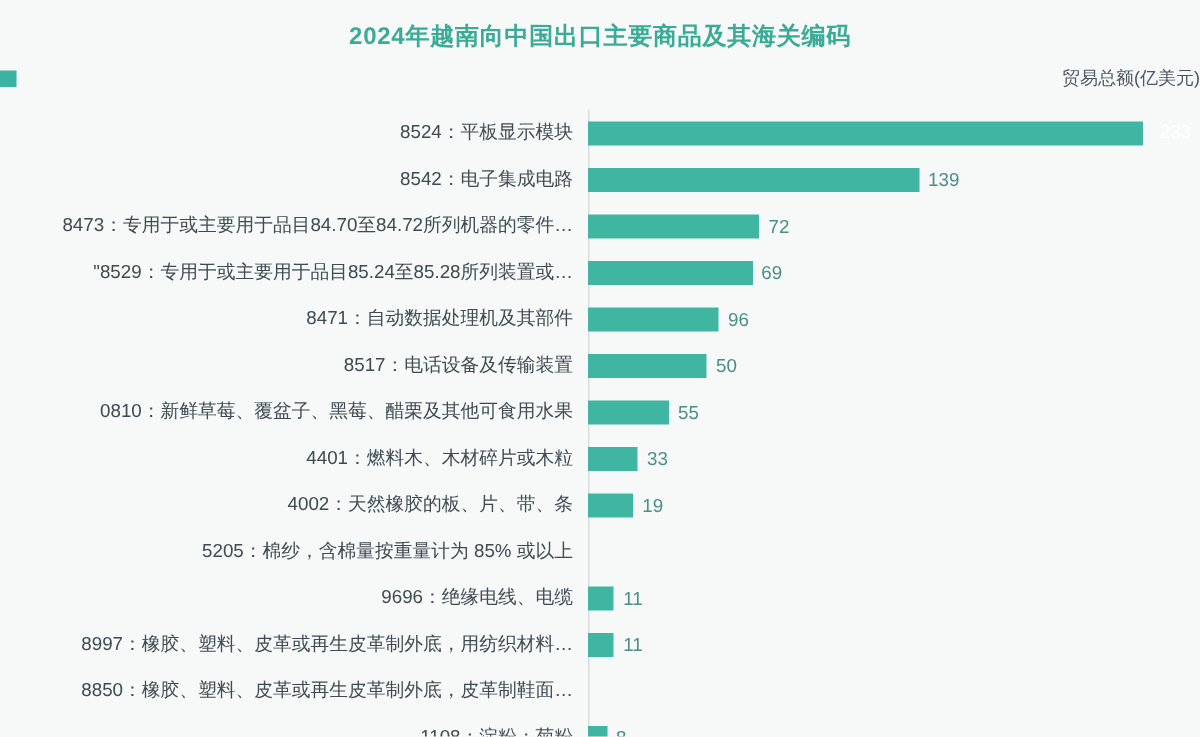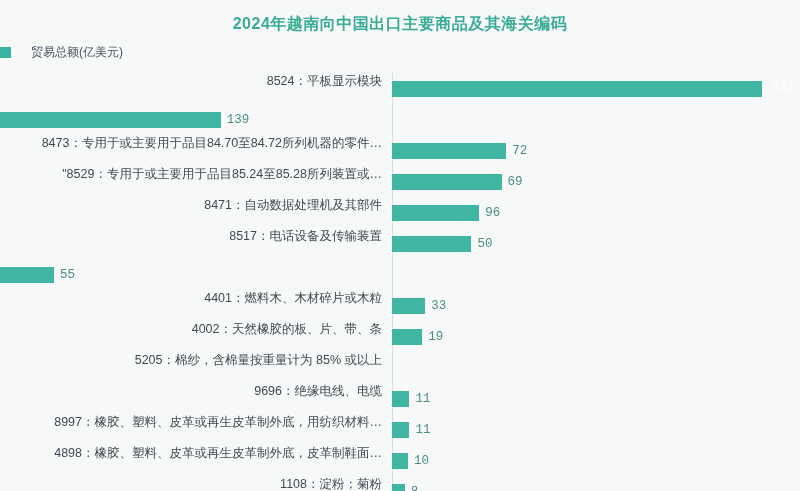--- a/index.html
+++ b/index.html
@@ -22,63 +22,63 @@
   .chart-title {
     text-align: center;
     color: #3aab96;
     font-size: 16px;
     font-weight: bold;
     padding-top: 14px;
     letter-spacing: 0.5px;
   }
   .legend {
     display: flex;
-    justify-content: flex-start;
+    justify-content: space-between;
     align-items: center;
     margin-top: 9px;
-    gap: 20px;
+    gap: 4px;
   }
   .legend-swatch {
     width: 11px;
     height: 11px;
     background: #3ab3a0;
     display: inline-block;
   }
   .legend-label {
     font-size: 12px;
     color: #4b5563;
   }
   .plot {
     position: relative;
     margin-top: 12px;
     padding: 0 0 0 0;
   }
   .row {
     display: flex;
+    align-items: center;
     height: 31px;
   }
   .cat-label {
     width: 392px;
     text-align: right;
     padding-right: 10px;
     box-sizing: border-box;
     font-size: 12.5px;
     color: #3f4a52;
     white-space: nowrap;
     overflow: hidden;
     text-overflow: ellipsis;
     flex: 0 0 392px;
   }
   .bar-area {
     position: relative;
     flex: 1 1 auto;
     height: 31px;
     display: flex;
     align-items: center;
-    font-family: Liberation Mono, monospace;
   }
   .bar {
     height: 16px;
     background: #3fb5a2;
   }
   .bar-value {
     font-size: 12.5px;
     color: #4a8f86;
     margin-left: 6px;
     white-space: nowrap;
@@ -114,20 +114,21 @@
     <div class="axis-line"></div>
   <div class="row">
         <div class="cat-label">8524：平板显示模块</div>
         <div class="bar-area">
           <div class="bar" style="width: 370px; background: rgb(63, 181, 162);">
             <span class="bar-value inside">233</span>
           </div>
         </div>
       </div>
       <div class="row">
+        <div class="cat-label">8542：电子集成电路</div>
         <div class="bar-area">
           <div class="bar" style="width: 220.73px; background: rgb(63, 181, 162);"></div>
           <span class="bar-value">139</span>
         </div>
       </div>
       <div class="row">
         <div class="cat-label">8473：专用于或主要用于品目84.70至84.72所列机器的零件…</div>
         <div class="bar-area">
           <div class="bar" style="width: 114.335px; background: rgb(63, 181, 162);"></div>
           <span class="bar-value">72</span>
@@ -148,20 +149,21 @@
         </div>
       </div>
       <div class="row">
         <div class="cat-label">8517：电话设备及传输装置</div>
         <div class="bar-area">
           <div class="bar" style="width: 79.3991px; background: rgb(63, 181, 162);"></div>
           <span class="bar-value">50</span>
         </div>
       </div>
       <div class="row">
+        <div class="cat-label">0810：新鲜草莓、覆盆子、黑莓、醋栗及其他可食用水果</div>
         <div class="bar-area">
           <div class="bar" style="width: 53.9914px; background: rgb(63, 181, 162);"></div>
           <span class="bar-value">55</span>
         </div>
       </div>
       <div class="row">
         <div class="cat-label">4401：燃料木、木材碎片或木粒</div>
         <div class="bar-area">
           <div class="bar" style="width: 33.3476px; background: rgb(63, 181, 162);"></div>
           <span class="bar-value">33</span>
@@ -185,25 +187,21 @@
         </div>
       </div>
       <div class="row">
         <div class="cat-label">8997：橡胶、塑料、皮革或再生皮革制外底，用纺织材料…</div>
         <div class="bar-area">
           <div class="bar" style="width: 17.4678px; background: rgb(63, 181, 162);"></div>
           <span class="bar-value">11</span>
         </div>
       </div>
       <div class="row">
-        <div class="cat-label">4898：橡胶、塑料、皮革或再生皮革制外底，皮革制鞋面…</div>
-        <div class="bar-area">
-          <div class="bar" style="width: 15.8798px; background: rgb(63, 181, 162);"></div>
-          <span class="bar-value">10</span>
-        </div>
+        <div class="cat-label">8850：橡胶、塑料、皮革或再生皮革制外底，皮革制鞋面…</div>
       </div>
       <div class="row">
         <div class="cat-label">1108：淀粉；菊粉</div>
         <div class="bar-area">
           <div class="bar" style="width: 12.7039px; background: rgb(63, 181, 162);"></div>
           <span class="bar-value">8</span>
         </div>
       </div>
     </div>
 

